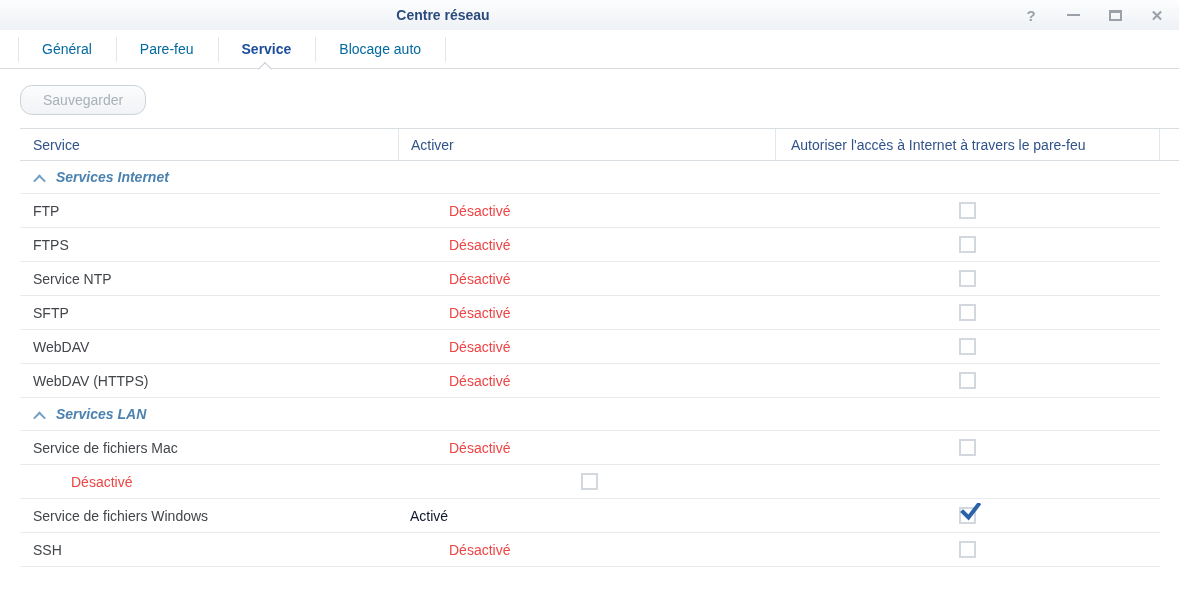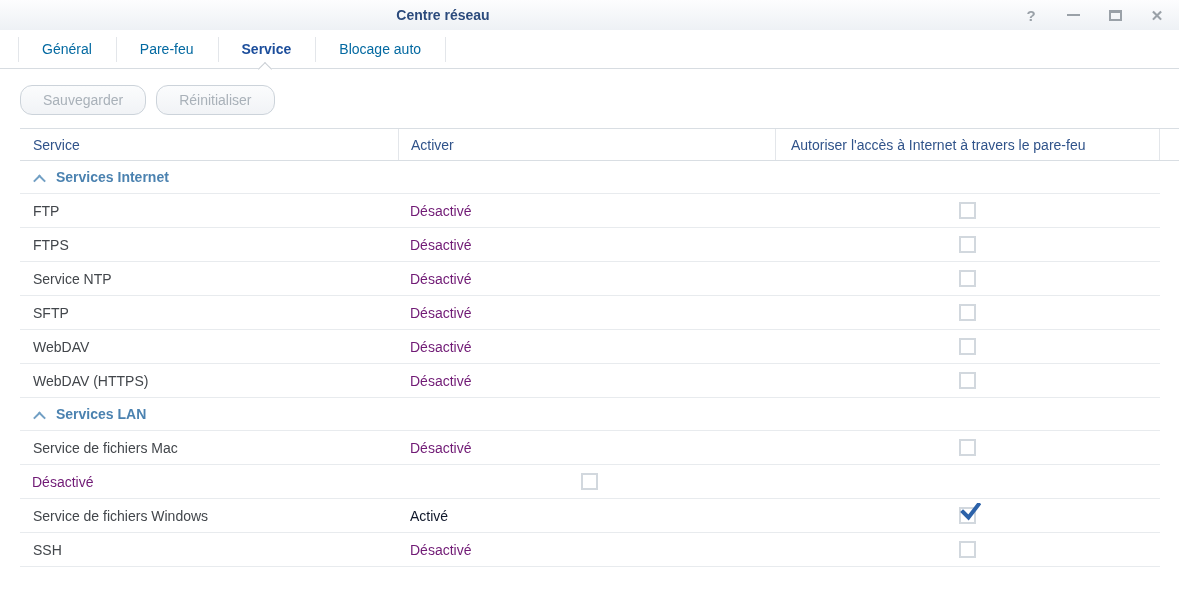--- a/index.html
+++ b/index.html
@@ -134,38 +134,39 @@
   .tbody { width: 1140px; }
   .srow {
     height: 33px;
     border-bottom: 1px solid #e8ebee;
     display: flex;
     align-items: center;
     padding-left: 13px;
     color: #4b82b0;
     font-weight: bold;
     cursor: pointer;
+    font-style: italic;
   }
   .chev {
     width: 9px; height: 9px;
     border-left: 2px solid #719fc4;
     border-top: 2px solid #719fc4;
     transform: rotate(45deg) translate(1px, 1px);
     margin: 4px 12px 0 2px;
   }
   .trow {
     height: 34px;
     border-bottom: 1px solid #e8ebee;
     display: flex;
     align-items: center;
   }
   .c1 { width: 378px; padding-left: 13px; color: #42464b; }
   .c2 { width: 377px; padding-left: 12px; }
   .c3 { width: 385px; display: flex; justify-content: center; }
-  .status.off { color: #701a75; }
+  .status.off { color: #ef4444; margin-left: 39px; }
   .status.on  { color: #0f172a; }
 
   .checkbox {
     position: relative;
     width: 17px; height: 17px;
     border: 2px solid #d2d8de;
     background: #ffffff;
     cursor: pointer;
   }
   .checkbox .check { display: none; position: absolute; left: -1px; top: -6px; }
@@ -199,21 +200,20 @@
     <span>Service</span>
   </div>
     <div class="tab">
     <span>Blocage auto</span>
   </div>
     <div class="tab-bar-end"></div>
 </div>
 
 <div class="toolbar">
   <div class="btn">Sauvegarder</div>
-  <div class="btn">Réinitialiser</div>
 </div>
 
 <div class="grid">
   <div class="thead">
     <div class="th th-service">Service</div>
     <div class="th th-activer">Activer</div>
     <div class="th th-firewall">Autoriser l'accès à Internet à travers le pare-feu</div>
   </div>
   <div class="tbody">
       <div class="srow">

